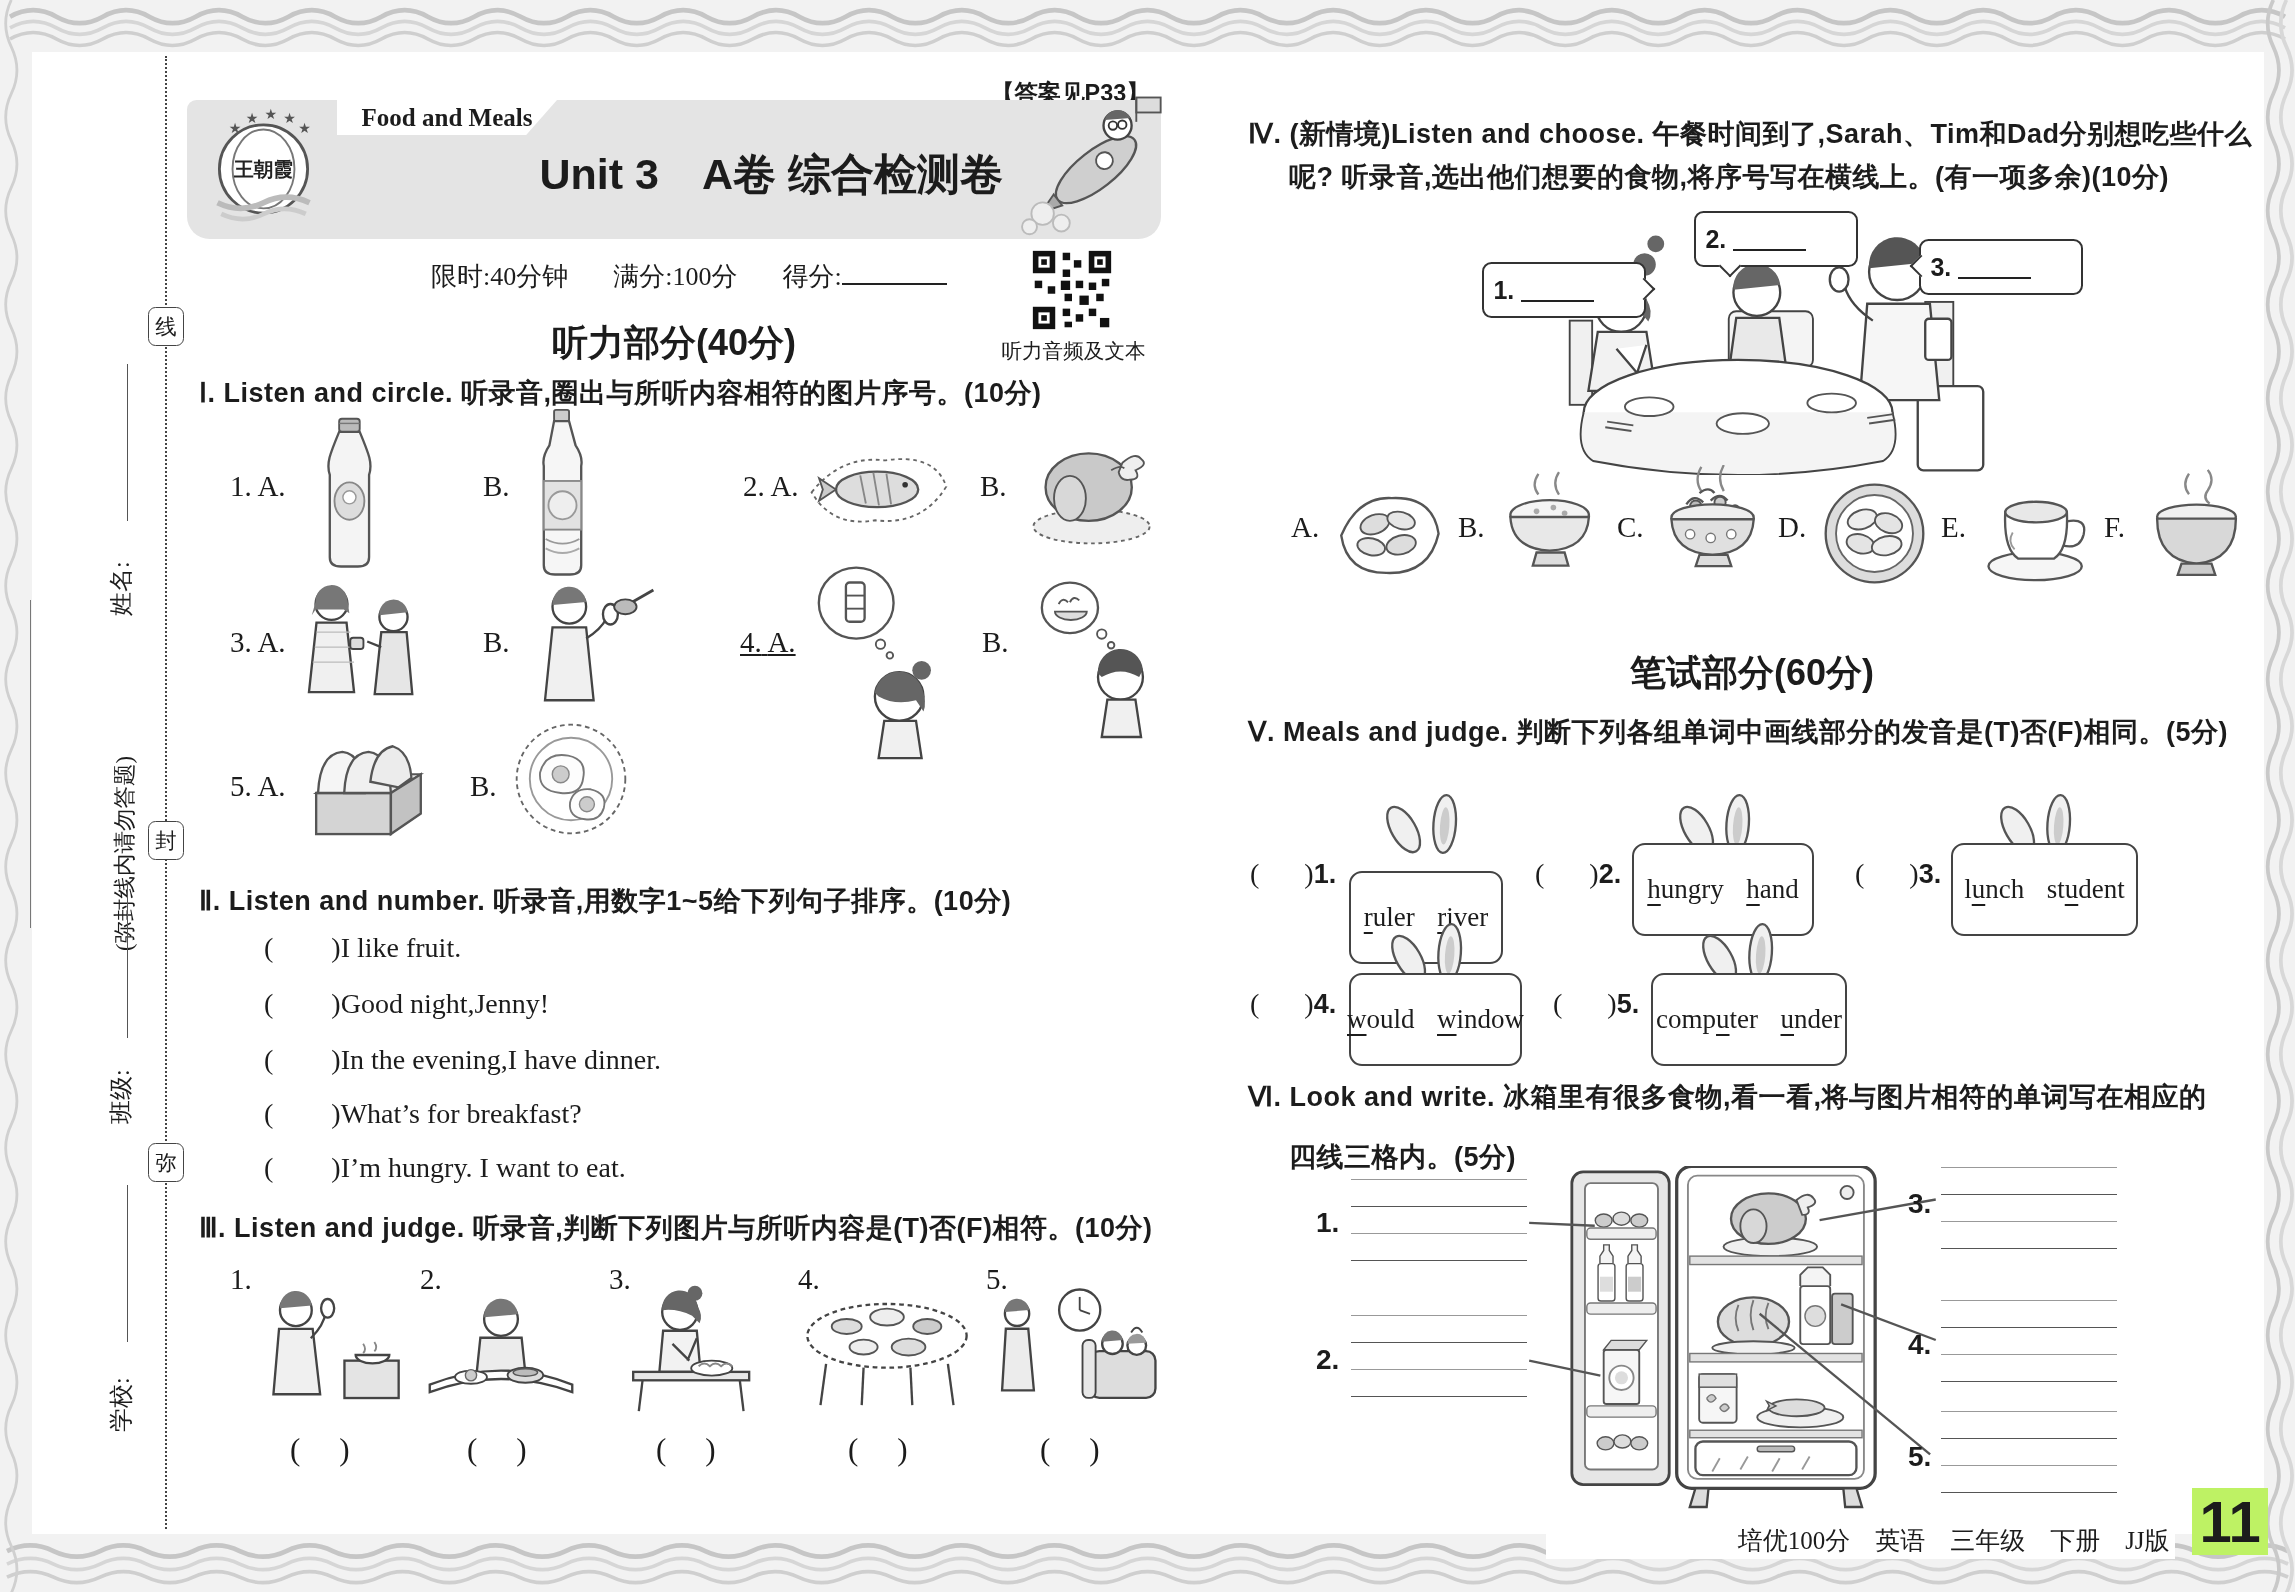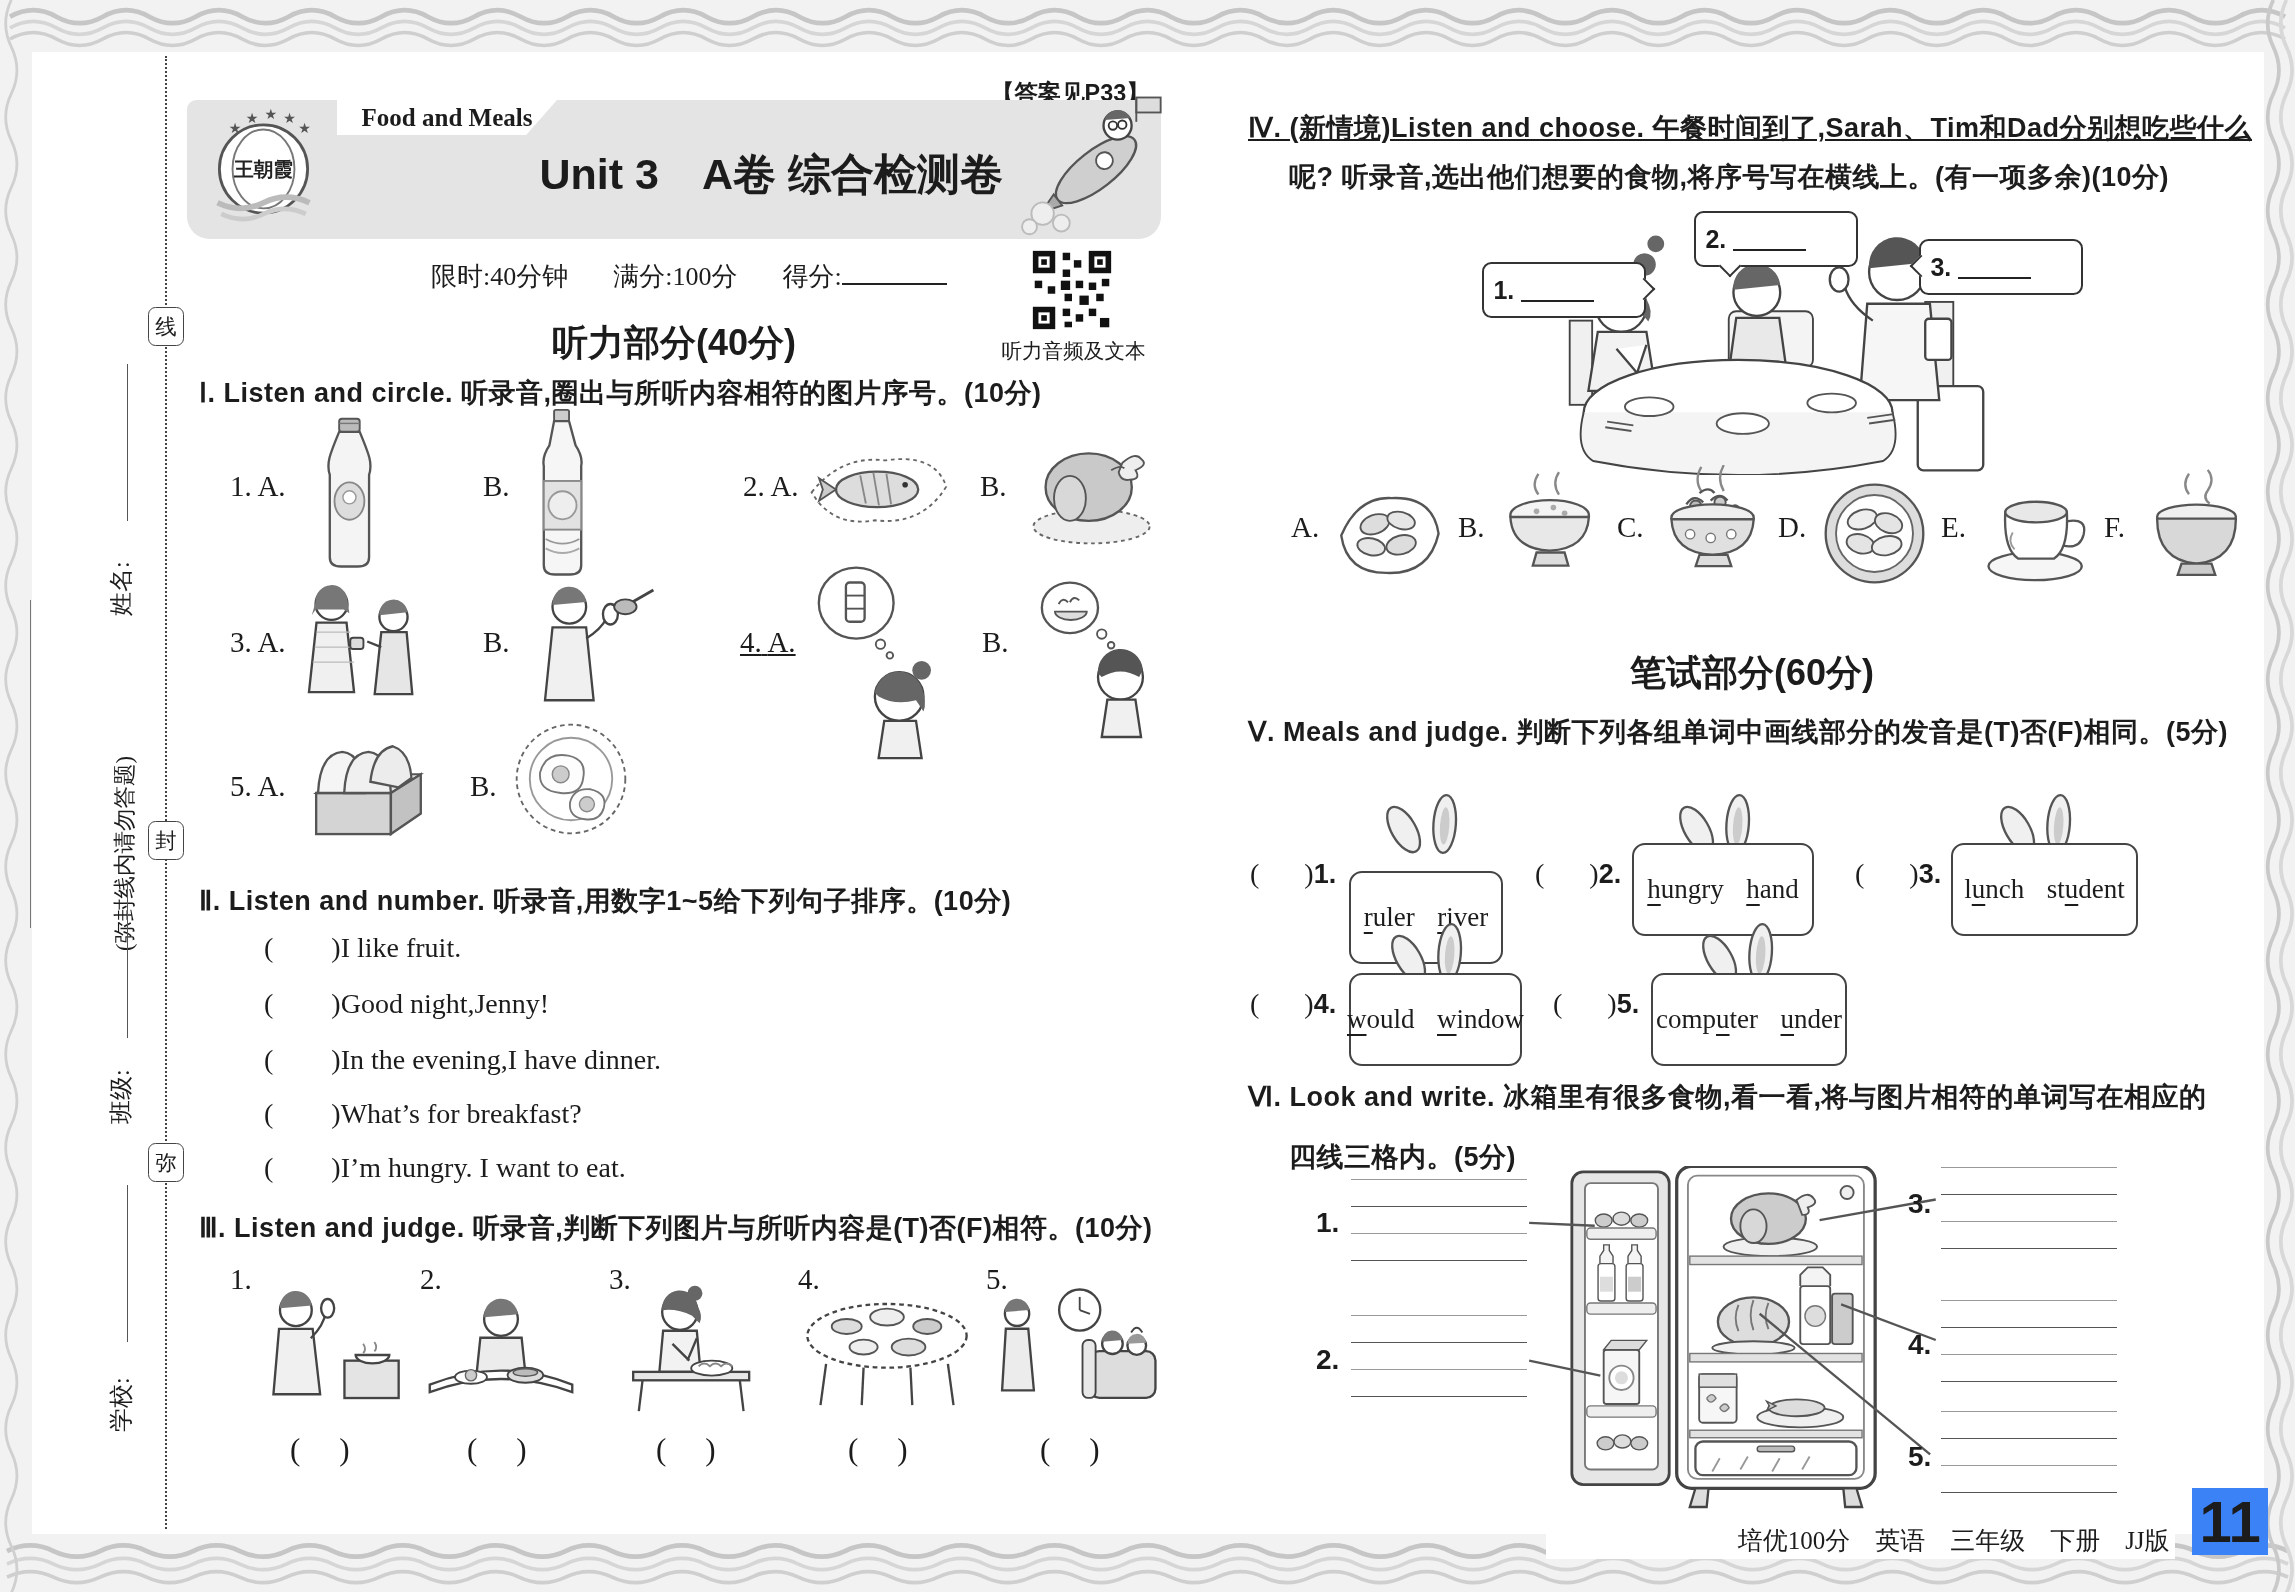--- a/index.html
+++ b/index.html
@@ -321,21 +321,21 @@
   <path d="M148 70 a10 10 0 0 1 20 -1 l-20 1z" fill="#999"></path>
   <path d="M152 58 q6 -10 12 0" stroke="#444" stroke-width="2" fill="none"></path>
 </svg>
 
 <div class="abs parenbig" style="left:290px;top:1432px;"><span>(</span><span class="gap" style="width:39px;"></span><span>)</span></div>
 <div class="abs parenbig" style="left:467px;top:1432px;"><span>(</span><span class="gap" style="width:39px;"></span><span>)</span></div>
 <div class="abs parenbig" style="left:656px;top:1432px;"><span>(</span><span class="gap" style="width:39px;"></span><span>)</span></div>
 <div class="abs parenbig" style="left:848px;top:1432px;"><span>(</span><span class="gap" style="width:39px;"></span><span>)</span></div>
 <div class="abs parenbig" style="left:1040px;top:1432px;"><span>(</span><span class="gap" style="width:39px;"></span><span>)</span></div>
 
-<div class="abs stitle" style="left:1248px;top:110px;width:1021px;text-decoration:underline;">Ⅳ. (新情境)Listen and choose. 午餐时间到了,Sarah、Tim和Dad分别想吃些什么</div>
+<div class="abs stitle" style="left:1248px;top:116px;width:1021px;">Ⅳ. (新情境)Listen and choose. 午餐时间到了,Sarah、Tim和Dad分别想吃些什么</div>
 <div class="abs stitle" style="left:1289px;top:159px;width:984px;">呢? 听录音,选出他们想要的食物,将序号写在横线上。(有一项多余)(10分)</div>
 
 <svg class="abs" style="left:1457px;top:199px;" width="609" height="276" viewBox="0 0 650 295">
   <rect x="120" y="130" width="24" height="90" fill="#f0f0f0" stroke="#444" stroke-width="2"></rect>
   <rect x="290" y="120" width="90" height="60" rx="8" fill="#f4f4f4" stroke="#444" stroke-width="2"></rect>
   <rect x="500" y="110" width="30" height="150" fill="#f0f0f0" stroke="#444" stroke-width="2"></rect>
   <rect x="492" y="200" width="70" height="90" rx="6" fill="#fff" stroke="#444" stroke-width="2.5"></rect>
   <circle cx="175" cy="115" r="27" fill="#fff" stroke="#444" stroke-width="2.5"></circle>
   <path d="M148 112 a27 27 0 0 1 54 -5 q8 14 2 24 l-10 -12 q-22 -12 -42 -4 z" fill="#666"></path>
   <circle cx="200" cy="70" r="12" fill="#666"></circle>
@@ -584,14 +584,14 @@
 </div>
 <div class="abs wlabel hei" style="left:1908px;top:1441px;">5.</div>
 <div class="abs" style="left:1941px;top:1411px;">
   <div class="wl"></div>
     <div class="wl dark"></div>
     <div class="wl"></div>
     <div class="wl dark"></div>
 </div>
 
 <div class="abs" style="left:1546px;top:1522px;width:618px;text-align:right;font-size:25px;background:#fff;padding:1.9px 5.6px;">培优100分　英语　三年级　下册　JJ版</div>
-<div class="abs hei" style="left:2192px;top:1488px;font-size:58px;background:#3b82f6;padding:0 7.5px;">11</div>
+<div class="abs hei" style="left:2192px;top:1488px;font-size:58px;background:#bef264;padding:0 7.5px;">11</div>
 
 
 </body></html>

